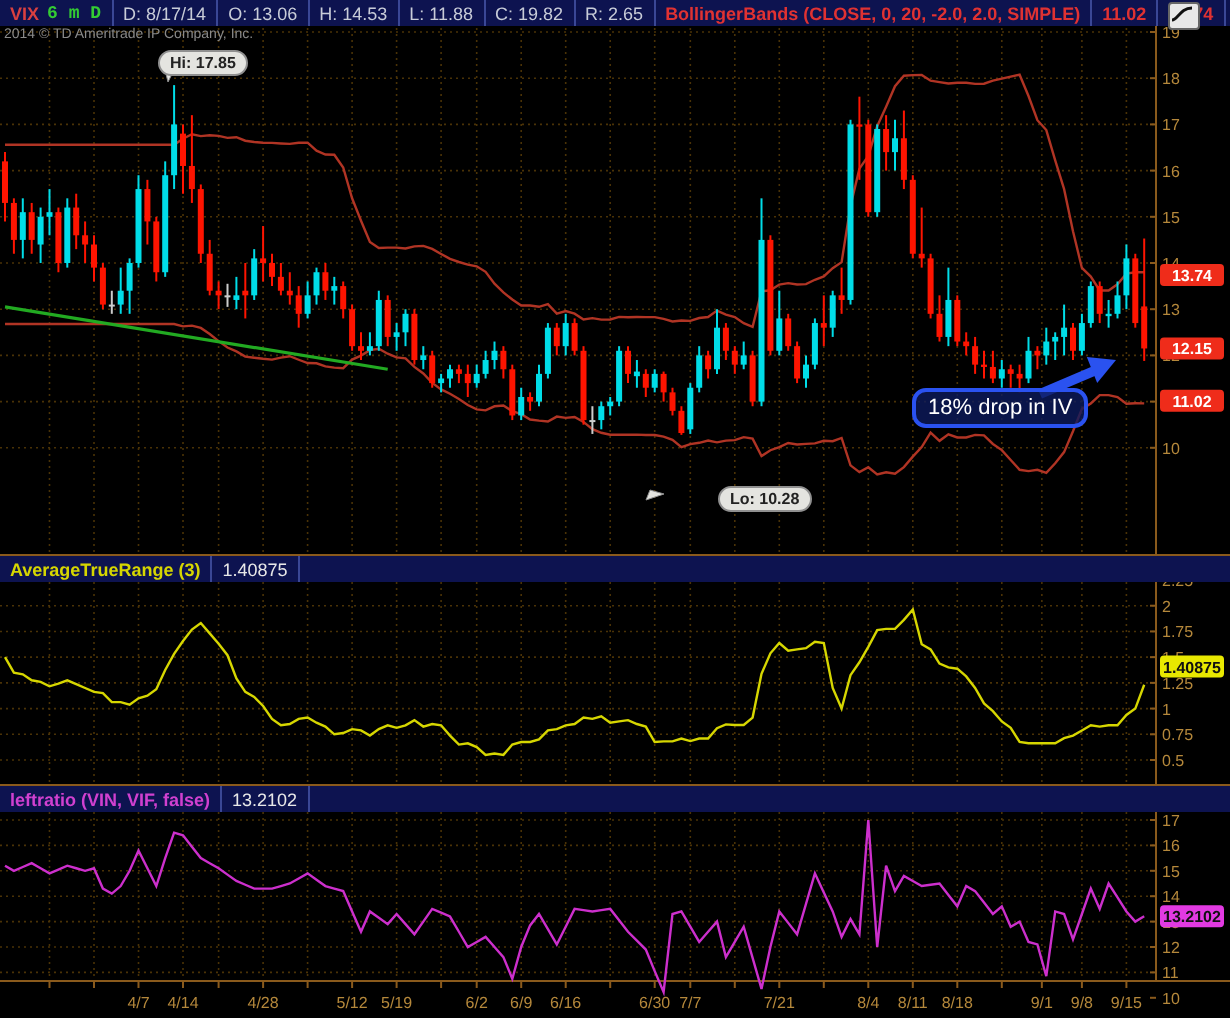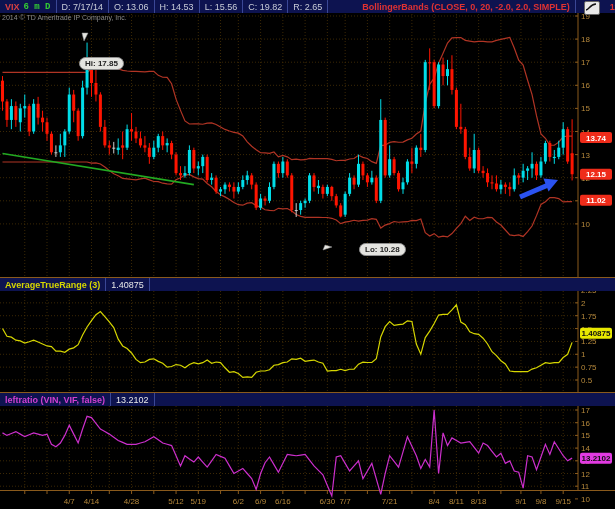--- a/index.html
+++ b/index.html
@@ -4,21 +4,21 @@
 <style>
   html,body{margin:0;padding:0;background:#000;}
   .stage{position:relative;width:615px;height:509px;background:#000;overflow:hidden;
          font-family:"Liberation Sans",sans-serif;}
   svg{position:absolute;left:0;top:0;}
   .bar{position:absolute;left:0;width:615px;height:13px;background:#0d1350;display:flex;
        align-items:flex-start;font-size:9px;color:#c8ccd8;white-space:nowrap;z-index:5;}
   .cell{height:13px;display:flex;align-items:center;padding:0 5px;border-right:1px solid #3a4796;}
   .sym{color:#d94040;font-weight:bold;margin-right:4px;}
   .tf{color:#33cc33;font-weight:bold;font-family:Liberation Mono, monospace;}
-  .red{color:#e03232;font-weight:bold;margin-left:29px;}
+  .red{color:#e03232;font-weight:bold;}
   .yellow{color:#d6d600;font-weight:bold;}
   .magenta{color:#d040d0;font-weight:bold;}
   .white{color:#e8e8e8;}
   .copyright{position:absolute;left:2px;top:14px;font-size:7px;color:#8a8a8a;z-index:4;}
   .pill{position:absolute;background:#e4e4e0;border:1px solid #909090;border-radius:7px;
         color:#222;font-size:8px;font-weight:bold;padding:1px 5px;z-index:6;white-space:nowrap;}
   .callout{position:absolute;left:456px;top:194px;border:2px solid #2a52f0;border-radius:7px;
         background:rgba(12,26,92,0.8);color:#fff;font-size:11px;padding:2px 6px;z-index:6;
         white-space:nowrap;}
   .style-icon{position:absolute;left:584px;top:1px;width:14px;height:12px;background:#e8e8e8;
@@ -510,24 +510,24 @@
       <polygon points="325,245 332,247 323,250" fill="#e4e4e0" stroke="#909090" stroke-width="0.5"></polygon>
       <line x1="520" y1="197" x2="547" y2="185.5" stroke="#2a52f0" stroke-width="5"></line>
       <polygon points="558,180 548.6,191.5 543.4,178.5" fill="#2a52f0"></polygon>
     </svg>
 
   <div class="bar" style="top:0;">
     <span class="cell">
         <span class="sym">VIX</span>
         <span class="tf">6 m D</span>
       </span>
-    <span class="cell">D: 7/17/14</span>
+    <span class="cell">D: 8/17/14</span>
     <span class="cell">O: 13.06</span>
     <span class="cell">H: 14.53</span>
-    <span class="cell">L: 15.56</span>
+    <span class="cell">L: 11.88</span>
     <span class="cell">C: 19.82</span>
     <span class="cell">R: 2.65</span>
     <span class="cell red">BollingerBands (CLOSE, 0, 20, -2.0, 2.0, SIMPLE)</span>
     <span class="cell red">11.02</span>
     <span class="cell red">13.74</span>
   </div>
   <div class="copyright">2014 © TD Ameritrade IP Company, Inc.</div>
   <div class="style-icon">
     <svg width="12" height="10">
         <path d="M1,8 C4,8 5,2 11,2" stroke="#111" stroke-width="1.4" fill="none"></path>
@@ -537,17 +537,18 @@
   <div class="bar" style="top:278px;">
     <span class="cell yellow">AverageTrueRange (3)</span>
     <span class="cell white">1.40875</span>
   </div>
 
   <div class="bar" style="top:393px;">
     <span class="cell magenta">leftratio (VIN, VIF, false)</span>
     <span class="cell white">13.2102</span>
   </div>
 
-  <div class="pill" style="left:79px;top:25px;margin-top:32px;">Hi: 17.85</div>
+  <div class="pill" style="left:79px;top:25px;">Hi: 17.85</div>
   <div class="pill" style="left:336px;top:243px;margin-left:23px;">Lo: 10.28</div>
 
+  <div class="callout">18% drop in IV</div>
 
 </div>
 
 </body></html>

